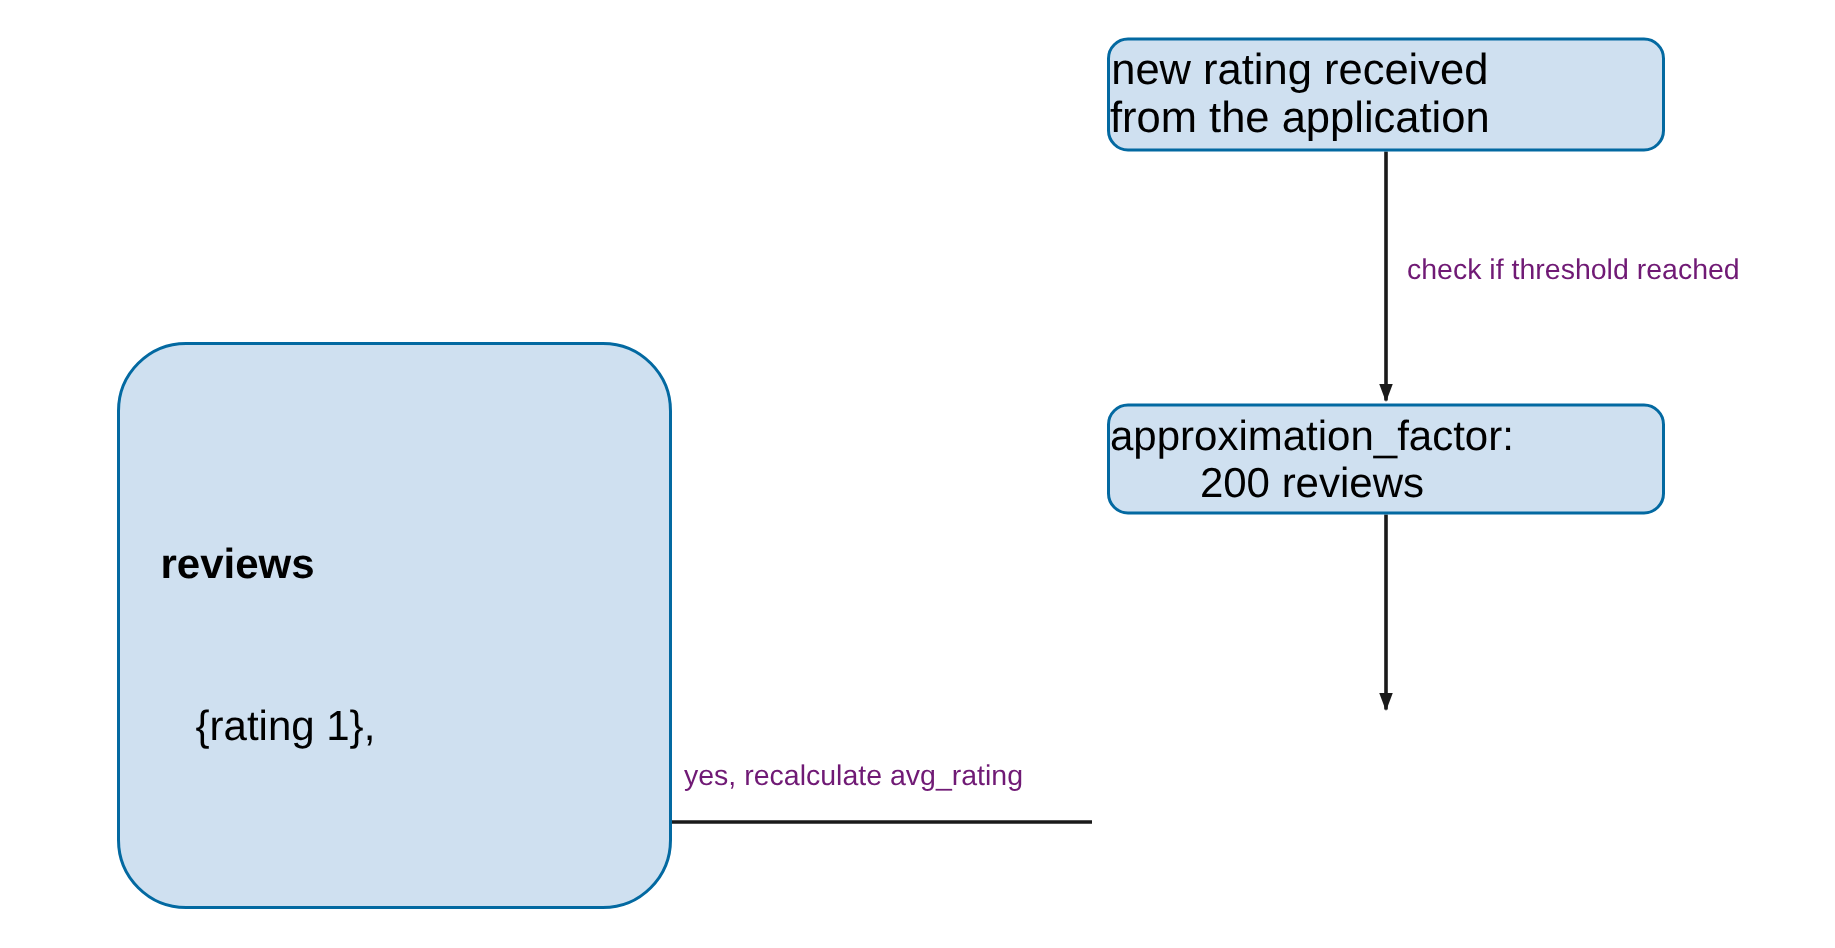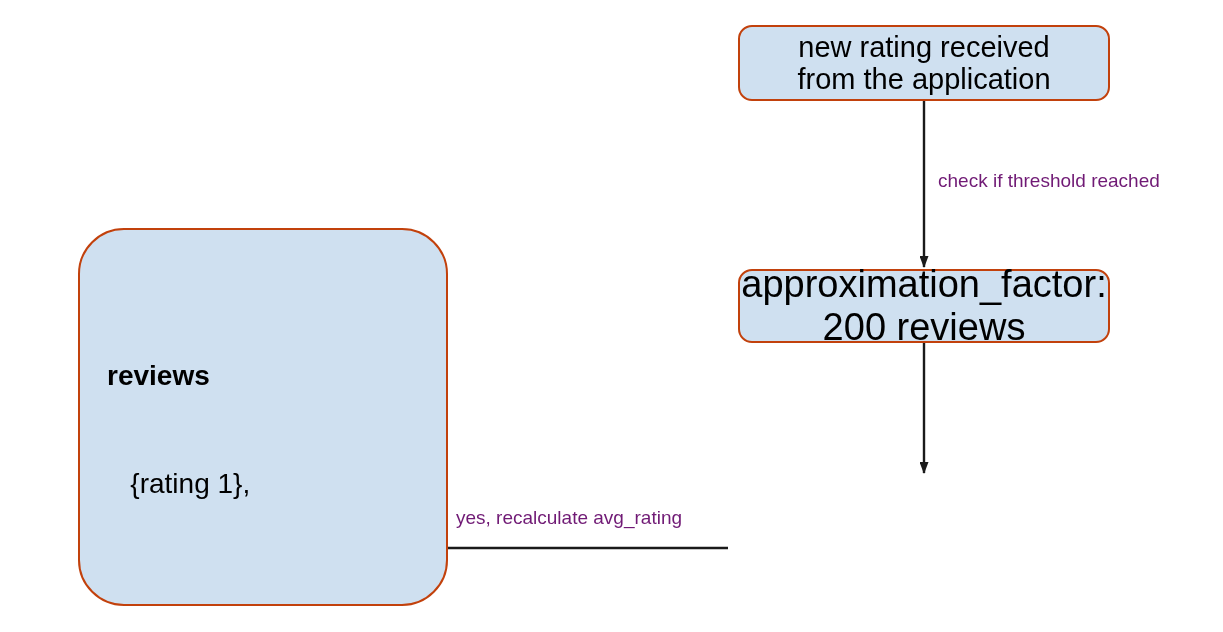--- a/index.html
+++ b/index.html
@@ -23,44 +23,43 @@
     top: 0;
     width: 1223px;
     height: 632px;
   }
 
   
   .node {
     position: absolute;
     box-sizing: border-box;
     background: #cfe0f0;
-    border: 2px solid #c2410c;
+    border: 2px solid #0369a1;
     display: flex;
     align-items: center;
-    justify-content: center;
     text-align: center;
     line-height: 1.12;
   }
 
   .rounded-sm { border-radius: 14px; }
 
   #node-new-rating {
     left: 738px;
     top: 25px;
     width: 372px;
     height: 76px;
     font-size: 29px;
   }
 
   #node-approximation {
     left: 738px;
     top: 269px;
     width: 372px;
     height: 74px;
-    font-size: 38px;
+    font-size: 28px;
   }
 
   
   #node-reviews {
     left: 78px;
     top: 228px;
     width: 370px;
     height: 378px;
     border-radius: 46px;
     display: block;

